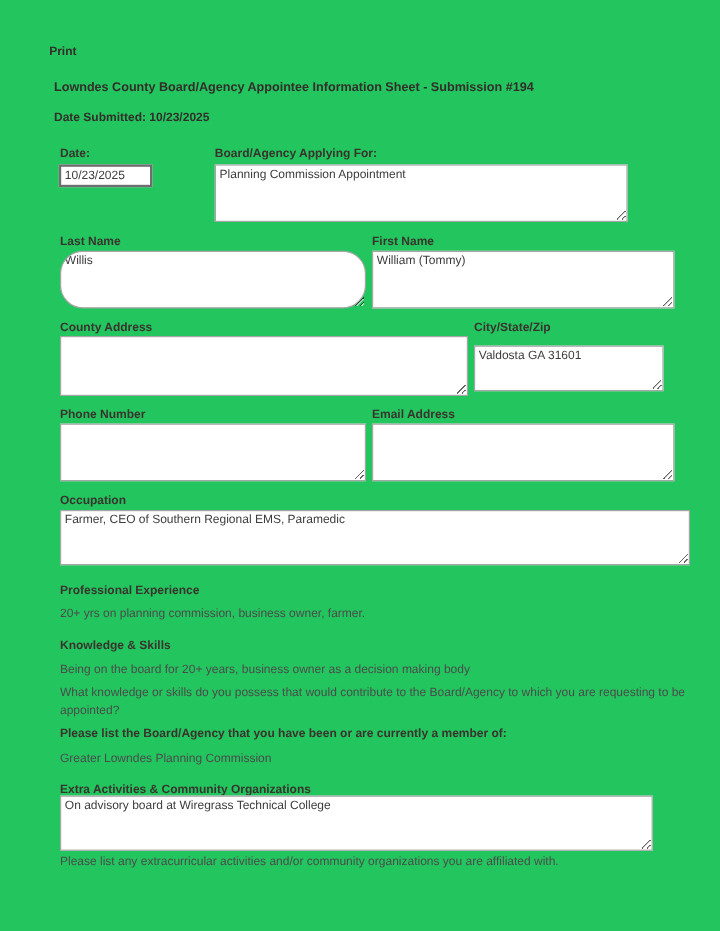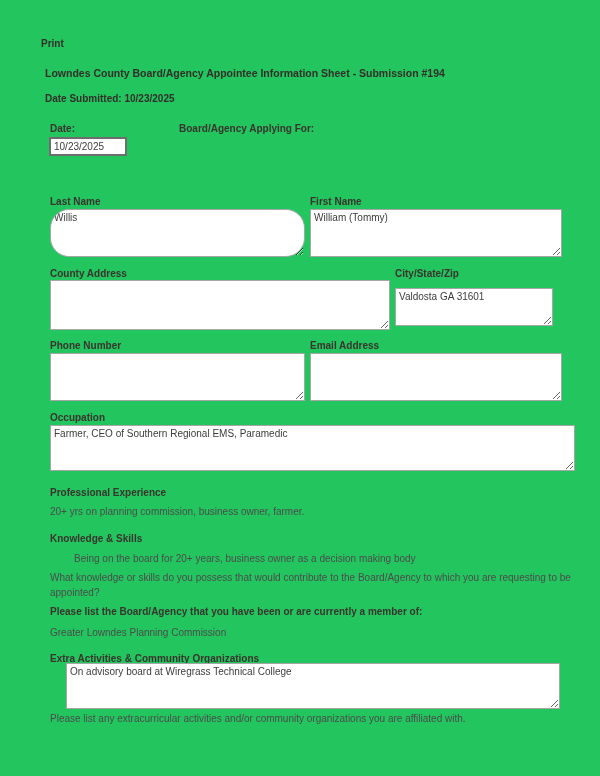--- a/index.html
+++ b/index.html
@@ -84,20 +84,21 @@
 
   <div class="abs bold-head" style="left:45px; top:93px;">
     <span>Date Submitted:</span>
     <span>10/23/2025</span>
   </div>
 
   <div class="abs field-label" style="left:50px; top:123px;">Date:</div>
   <input class="box-input" style="left: 49px; top: 137px; width: 78px; height: 19px;" value="10/23/2025">
 
   <div class="abs field-label" style="left:179px; top:123px;">Board/Agency Applying For:</div>
+  <textarea class="box" style="left: 179px; top: 137px; width: 344px; height: 48px;">Planning Commission Appointment</textarea>
 
   <div class="abs field-label" style="left:50px; top:196px;">Last Name</div>
   <textarea class="box" style="left: 50px; top: 209px; width: 255px; height: 48px; border-radius: 19px;">Willis</textarea>
 
   <div class="abs field-label" style="left:310px; top:196px;">First Name</div>
   <textarea class="box" style="left: 310px; top: 209px; width: 252px; height: 48px;">William (Tommy)</textarea>
 
   <div class="abs field-label" style="left:50px; top:268px;">County Address</div>
   <textarea class="box" style="left: 50px; top: 280px; width: 340px; height: 50px;"></textarea>
 
@@ -110,26 +111,26 @@
   <div class="abs field-label" style="left:310px; top:340px;">Email Address</div>
   <textarea class="box" style="left: 310px; top: 353px; width: 252px; height: 48px;"></textarea>
 
   <div class="abs field-label" style="left:50px; top:412px;">Occupation</div>
   <textarea class="box" style="left: 50px; top: 425px; width: 525px; height: 46px;">Farmer, CEO of Southern Regional EMS, Paramedic</textarea>
 
   <div class="abs field-label" style="left:50px; top:487px;">Professional Experience</div>
   <div class="abs body-text" style="left:50px; top:506px;">20+ yrs on planning commission, business owner, farmer.</div>
 
   <div class="abs field-label" style="left:50px; top:533px;">Knowledge &amp; Skills</div>
-  <div class="abs body-text" style="left:50px; top:553px;margin-left:24px;">Being on the board for 20+ years, business owner as a decision making body</div>
+  <div class="abs body-text" style="left:50px; top:553px;">Being on the board for 20+ years, business owner as a decision making body</div>
   <div class="abs" style="left:50px; top:570px;">
     <div class="help-line">What knowledge or skills do you possess that would contribute to the Board/Agency to which you are requesting to be</div>
     <div class="help-line">appointed?</div>
   </div>
 
   <div class="abs field-label" style="left:50px; top:606px;">Please list the Board/Agency that you have been or are currently a member of:</div>
   <div class="abs body-text" style="left:50px; top:627px;">Greater Lowndes Planning Commission</div>
 
   <div class="abs field-label" style="left:50px; top:653px;">Extra Activities &amp; Community Organizations</div>
-  <textarea class="box" style="left: 66px; top: 663px; width: 494px; height: 46px;">On advisory board at Wiregrass Technical College</textarea>
+  <textarea class="box" style="left: 50px; top: 663px; width: 494px; height: 46px;">On advisory board at Wiregrass Technical College</textarea>
   <div class="abs body-text" style="left:50px; top:713px;">Please list any extracurricular activities and/or community organizations you are affiliated with.</div>
 
 </div>
 
 </body></html>

